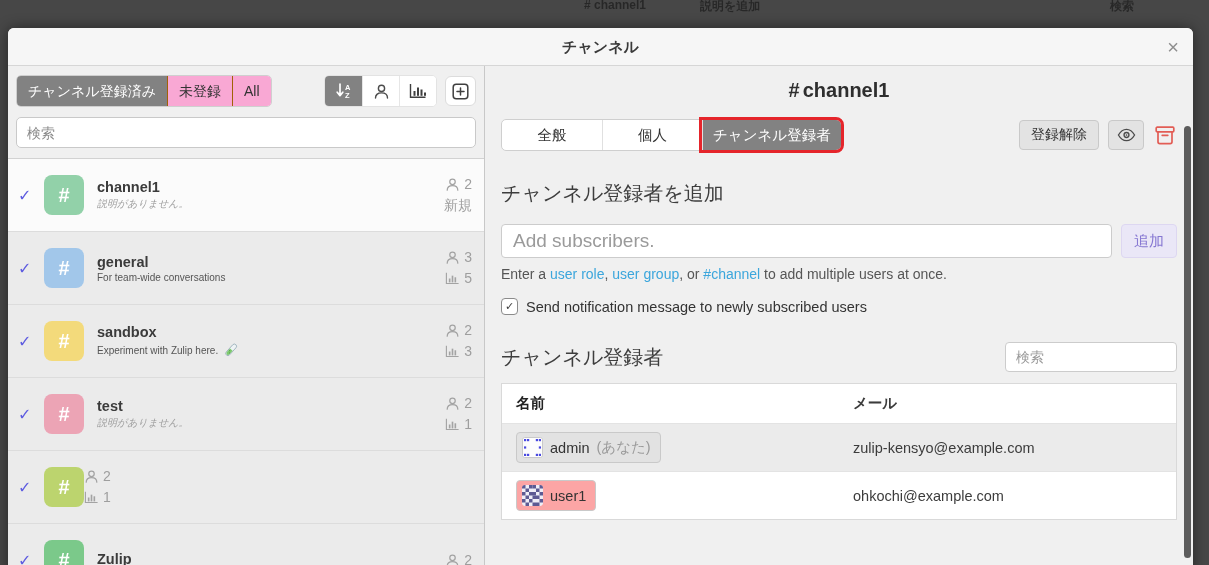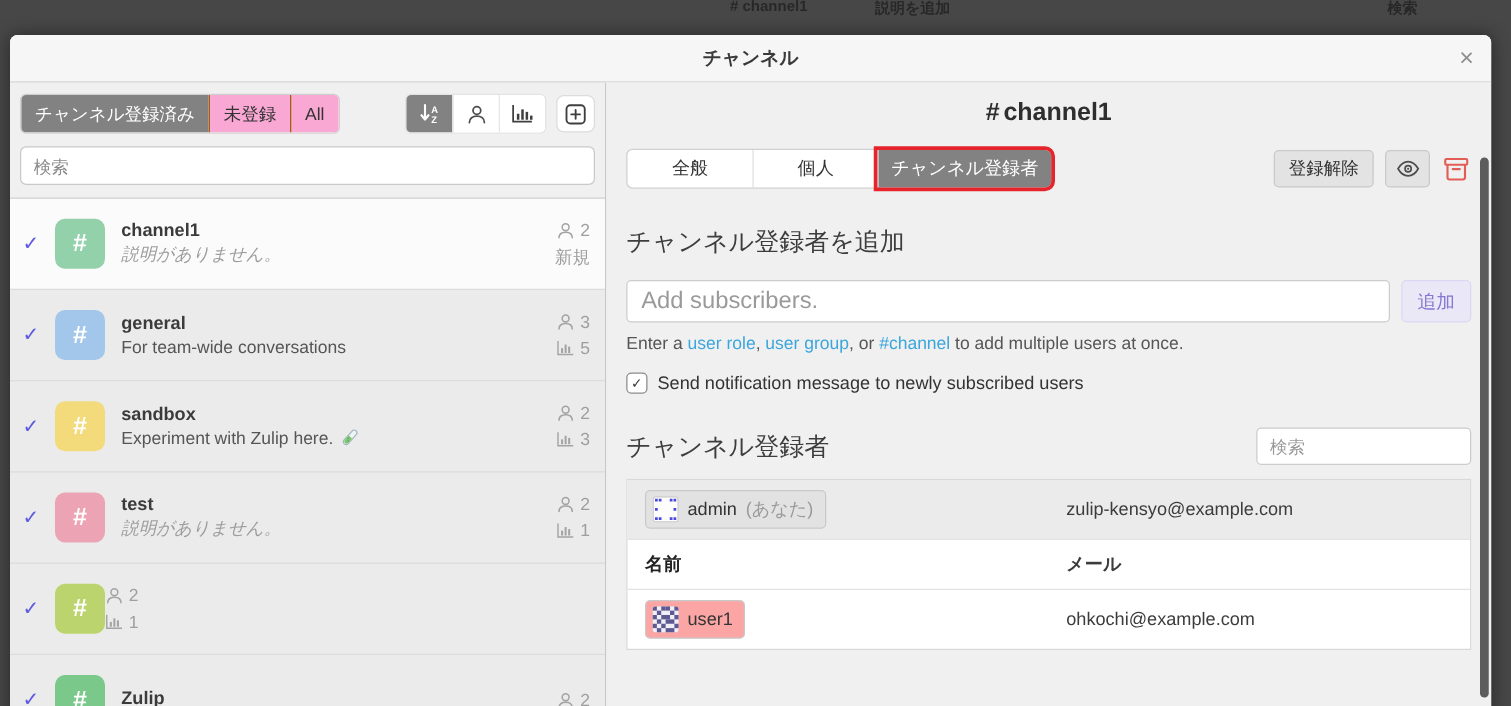--- a/index.html
+++ b/index.html
@@ -35,21 +35,21 @@
   .lp-search input { width:100%; height:31px; border:1px solid #c9c9c9; border-radius:5px; padding:0 10px; font-size:14px; font-family:inherit; color:#333; background:#fff; outline:none; }
   .lp-search input::placeholder { color:#8a8a8a; }
 
   .chan-list { flex:1; overflow:hidden; background:#ebebeb; border-top:1px solid #d2d2d2; }
   .chan-row { height:73px; display:flex; align-items:center; padding:0 12px 0 10px; border-bottom:1px solid #dcdcdc; cursor:pointer; }
   .chan-row.active { background:#fbfbfb; }
   .chk { width:26px; color:#5d5be0; font-size:16px; font-weight:bold; }
   .chan-ic { width:40px; height:40px; border-radius:8px; display:flex; align-items:center; justify-content:center; color:#fff; font-size:20px; font-weight:bold; flex:none; }
   .chan-txt { flex:1; margin-left:13px; min-width:0; }
   .chan-name { font-weight:bold; font-size:14.5px; color:#3b3b3b; margin-bottom:2px; }
-  .chan-desc { font-size:14px; color:#555; display:flex; align-items:center; gap:5px; }
+  .chan-desc { font-size:10px; color:#555; display:flex; align-items:center; gap:5px; }
   .chan-desc.muted { color:#9d9d9d; font-style:italic; }
   .chan-meta { text-align:right; color:#9e9e9e; font-size:14px; line-height:21px; flex:none; }
   .meta-line { display:flex; justify-content:flex-end; align-items:center; gap:4px; }
 
   
   .right-panel { flex:1; background:#f0f0f0; padding:0 16px; position:relative; overflow:hidden; }
   .chan-title { text-align:center; font-size:20px; font-weight:bold; color:#2e2e2e; margin-top:13px; }
   .chan-title .hash { margin-right:3px; }
 
   .tab-row { display:flex; align-items:center; margin-top:17px; }
@@ -373,20 +373,24 @@
         <span class="cb-box">✓</span>
         <span>Send notification message to newly subscribed users</span>
       </div>
 
       <div class="subs-head-row">
         <div class="section-h">チャンネル登録者</div>
         <div class="subs-search"><input type="text" placeholder="検索" style=""></div>
       </div>
 
       <div class="subs-table">
+        <div class="t-row t-head">
+          <div class="t-cell col-name">名前</div>
+          <div class="t-cell col-email">メール</div>
+        </div>
         <div class="t-row row-alt">
           <div class="t-cell col-name">
             <span class="chip">
               <svg class="avatar" viewBox="0 0 21 21">
                   <rect x="0.5" y="0.5" width="20" height="20" rx="2" fill="#fdfdfd" stroke="#c9c9c9"></rect>
                   <g fill="#4a4ae0">
                     <rect x="2" y="2" width="2.2" height="2.2"></rect>
                     <rect x="5" y="2" width="2.2" height="2.2"></rect>
                     <rect x="13.8" y="2" width="2.2" height="2.2"></rect>
                     <rect x="16.8" y="2" width="2.2" height="2.2"></rect>
@@ -396,24 +400,20 @@
                     <rect x="5" y="16.8" width="2.2" height="2.2"></rect>
                     <rect x="13.8" y="16.8" width="2.2" height="2.2"></rect>
                     <rect x="16.8" y="16.8" width="2.2" height="2.2"></rect>
                   </g>
                 </svg>
               <span>admin</span>
               <span class="you">(あなた)</span>
             </span>
           </div>
           <div class="t-cell col-email">zulip-kensyo@example.com</div>
-        </div>
-        <div class="t-row t-head">
-          <div class="t-cell col-name">名前</div>
-          <div class="t-cell col-email">メール</div>
         </div>
         <div class="t-row row-light">
           <div class="t-cell col-name">
             <span class="chip">
               <svg class="avatar" viewBox="0 0 21 21">
                   <rect width="21" height="21" rx="2" fill="#efeef6"></rect>
                   <g fill="#5d5a93">
                     <rect x="0" y="0" width="3.5" height="3.5"></rect>
                     <rect x="7" y="0" width="3.5" height="3.5"></rect>
                     <rect x="10.5" y="0" width="3.5" height="3.5"></rect>

